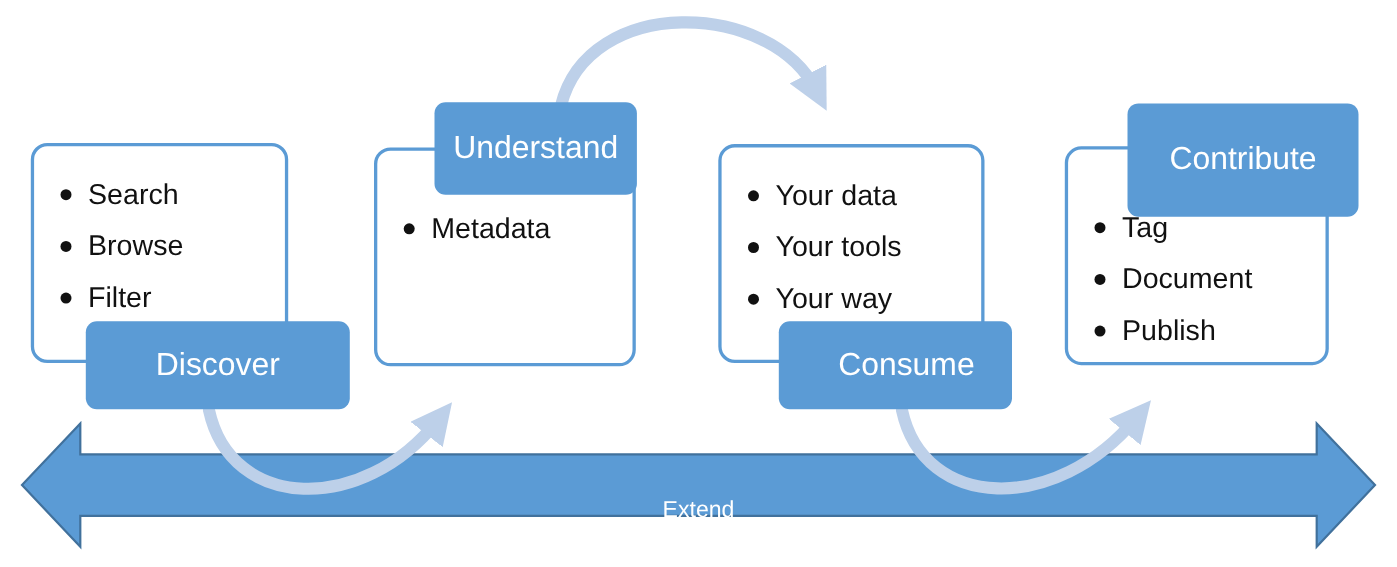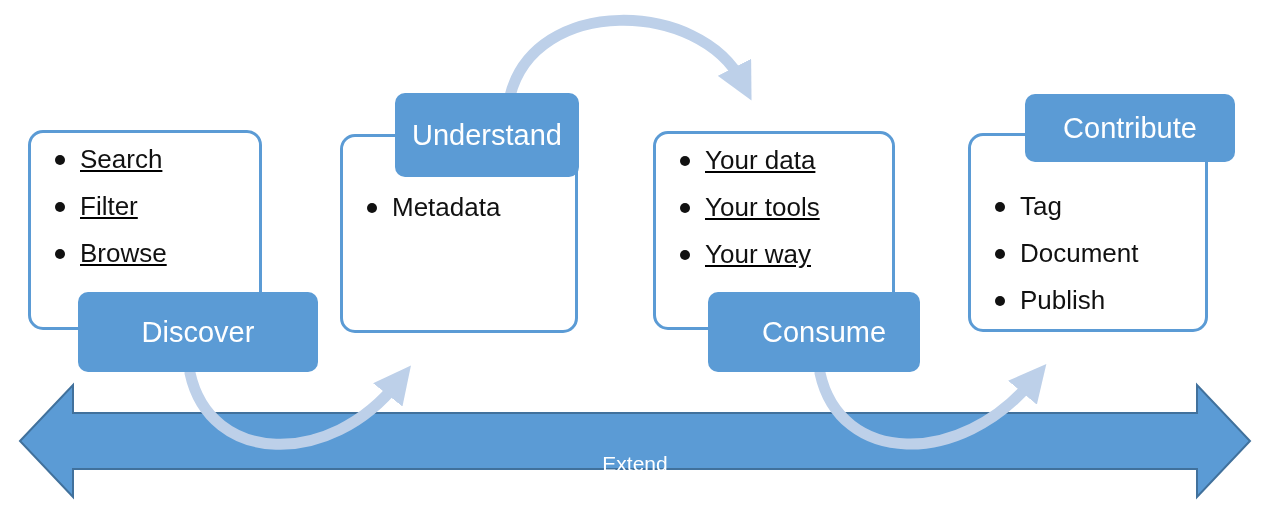--- a/index.html
+++ b/index.html
@@ -27,21 +27,21 @@
     background: #FFFFFF;
     border: 3px solid var(--accent-blue, #5B9BD5);
     border-radius: 15px;
     z-index: 1;
   }
   .card ul {
     position: absolute;
     left: 24px; right: 6px;
     list-style: none;
   }
-  .card.label-bottom ul { top: 3px; text-decoration: underline; }
+  .card.label-bottom ul { top: 20px; }
   .card.label-top ul { top: 47px; }
   .card li {
     display: flex;
     align-items: center;
     height: 47px;
     font-size: 26px;
     color: var(--item-text, #111111);
     white-space: nowrap;
   }
   .bullet {
@@ -99,25 +99,25 @@
 <div class="canvas">
 
   <div class="card label-bottom" style="left:28px; top:130px; width:234px; height:200px;">
     <ul>
       <li>
           <span class="bullet"></span>
           <span>Search</span>
         </li>
       <li>
           <span class="bullet"></span>
-          <span>Filter</span>
+          <span>Browse</span>
         </li>
       <li>
           <span class="bullet"></span>
-          <span>Browse</span>
+          <span>Filter</span>
         </li>
     </ul>
   </div>
 
   <div class="card label-top" style="left:340px; top:134px; width:238px; height:199px;">
     <ul>
       <li>
           <span class="bullet"></span>
           <span>Metadata</span>
         </li>
@@ -170,17 +170,17 @@
     <path class="connector" d="M 190 373 C 210 465, 330 468, 398 382" marker-end="url(#arrowhead)"></path>
 
     <path class="connector" d="M 510 96 C 535 -5, 700 0, 742 82" marker-end="url(#arrowhead)"></path>
 
     <path class="connector" d="M 820 373 C 840 465, 960 468, 1033 380" marker-end="url(#arrowhead)"></path>
   </svg>
 
   <div class="stage-label" style="left:78px; top:292px; width:240px; height:80px;">Discover</div>
   <div class="stage-label" style="left:395px; top:93px; width:184px; height:84px;">Understand</div>
   <div class="stage-label" style="left:708px; top:292px; width:212px; height:80px;padding-left:20px;">Consume</div>
-  <div class="stage-label" style="left:1025px; top:94px; width:210px; height:68px;">Contribute</div>
+  <div class="stage-label" style="left:1025px; top:94px; width:210px; height:103px;">Contribute</div>
 
   <div class="extend-label">Extend</div>
 
 </div>
 
 </body></html>

